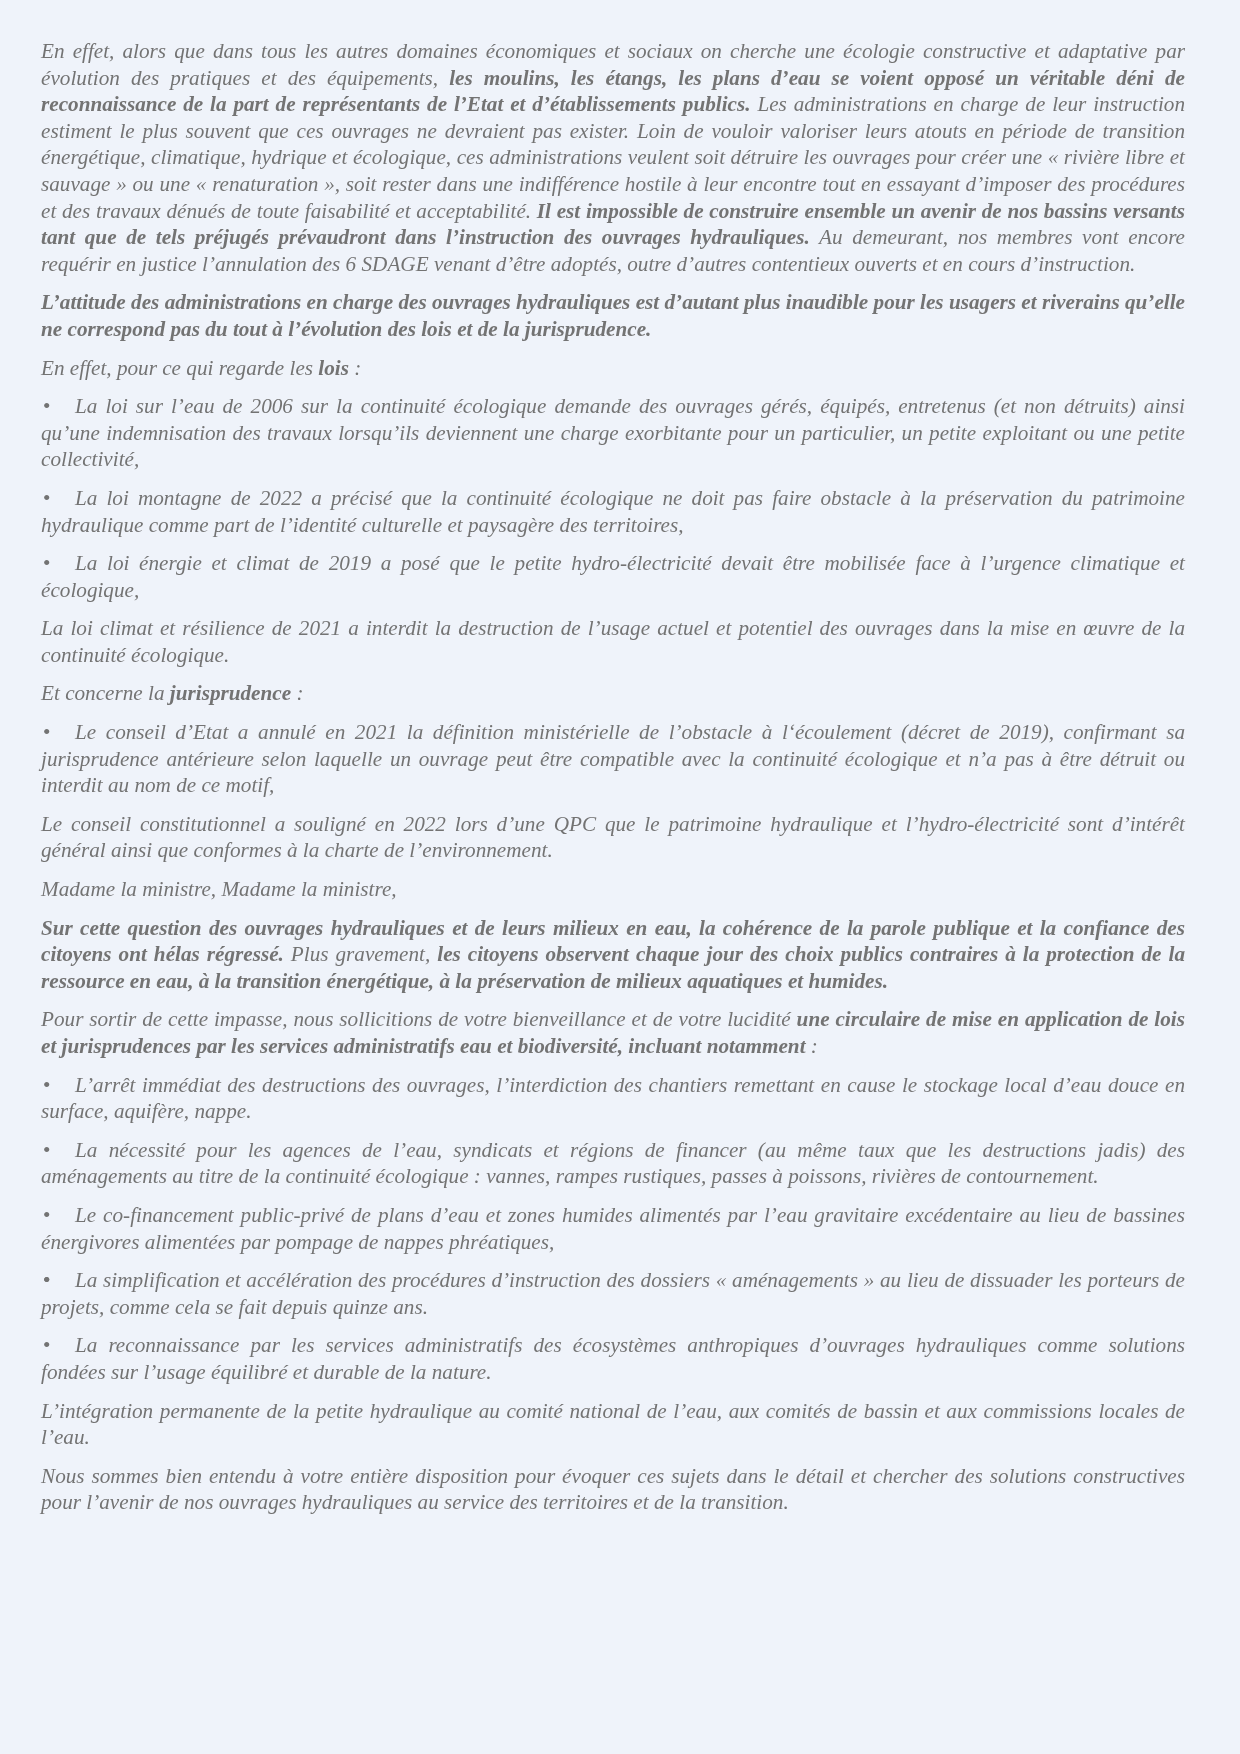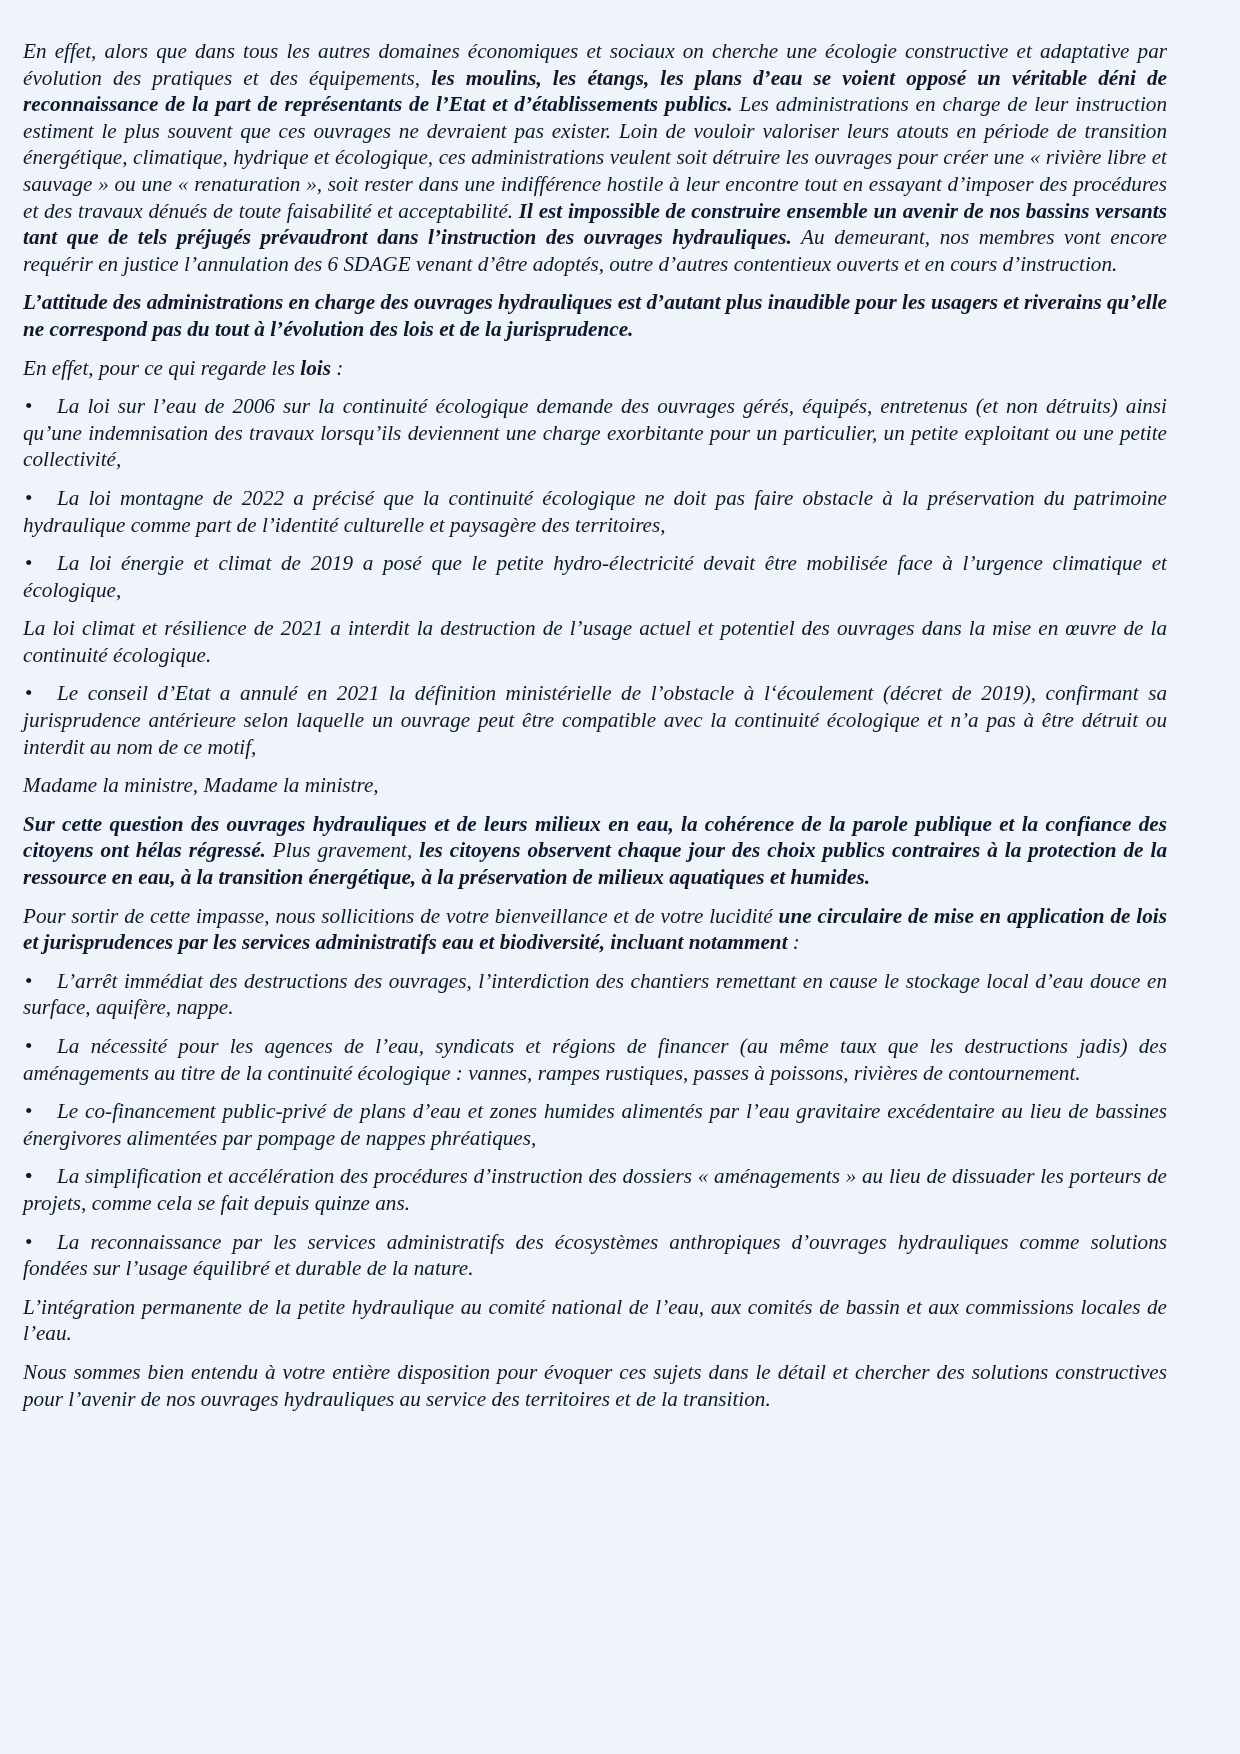--- a/index.html
+++ b/index.html
@@ -2,26 +2,26 @@
 <html><head>
 <meta charset="utf-8">
 <style>
   html, body { margin: 0; padding: 0; }
   body {
     width: 1240px; height: 1754px;
     background: #eff3fa;
     overflow: hidden;
   }
   .page {
-    position: absolute; left: 23px; top: 38px; width: 1144px;
+    position: absolute; left: 41px; top: 38px; width: 1144px;
     font-family: "Liberation Serif", "DejaVu Serif", serif;
     font-style: italic;
     font-size: 21.2px;
     line-height: 26.6px;
-    color: #0f172a;
+    color: #737373;
     text-align: justify;
   }
   .page p { margin: 0 0 12px 0; }
   .b { font-weight: bold; }
   .bullet { position: relative; text-indent: 34px; }
   .bullet .dot {
     position: absolute; left: 2px; top: 0;
     text-indent: 0; font-style: normal;
   }
 </style>
@@ -29,21 +29,23 @@
 <body>
 
 <div class="page" id="page">
     <p><span>En effet, alors que dans tous les autres domaines économiques et sociaux on cherche une écologie constructive et adaptative par évolution des pratiques et des équipements, </span><span class="b">les moulins, les étangs, les plans d’eau se voient opposé un véritable déni de reconnaissance de la part de représentants de l’Etat et d’établissements publics.</span><span> Les administrations en charge de leur instruction estiment le plus souvent que ces ouvrages ne devraient pas exister. Loin de vouloir valoriser leurs atouts en période de transition énergétique, climatique, hydrique et écologique, ces administrations veulent soit détruire les ouvrages pour créer une « rivière libre et sauvage » ou une « renaturation », soit rester dans une indifférence hostile à leur encontre tout en essayant d’imposer des procédures et des travaux dénués de toute faisabilité et acceptabilité. </span><span class="b">Il est impossible de construire ensemble un avenir de nos bassins versants tant que de tels préjugés prévaudront dans l’instruction des ouvrages hydrauliques.</span><span> Au demeurant, nos membres vont encore requérir en justice l’annulation des 6 SDAGE venant d’être adoptés, outre d’autres contentieux ouverts et en cours d’instruction.</span></p>
     <p><span class="b">L’attitude des administrations en charge des ouvrages hydrauliques est d’autant plus inaudible pour les usagers et riverains qu’elle ne correspond pas du tout à l’évolution des lois et de la jurisprudence.</span></p>
     <p><span>En effet, pour ce qui regarde les </span><span class="b">lois</span><span> :</span></p>
     <p class="bullet"><span class="dot">•</span><span>La loi sur l’eau de 2006 sur la continuité écologique demande des ouvrages gérés, équipés, entretenus (et non détruits) ainsi qu’une indemnisation des travaux lorsqu’ils deviennent une charge exorbitante pour un particulier, un petite exploitant ou une petite collectivité,</span></p>
     <p class="bullet"><span class="dot">•</span><span>La loi montagne de 2022 a précisé que la continuité écologique ne doit pas faire obstacle à la préservation du patrimoine hydraulique comme part de l’identité culturelle et paysagère des territoires,</span></p>
     <p class="bullet"><span class="dot">•</span><span>La loi énergie et climat de 2019 a posé que le petite hydro-électricité devait être mobilisée face à l’urgence climatique et écologique,</span></p>
     <p><span>La loi climat et résilience de 2021 a interdit la destruction de l’usage actuel et potentiel des ouvrages dans la mise en œuvre de la continuité écologique.</span></p>
+    <p><span>Et concerne la </span><span class="b">jurisprudence</span><span> :</span></p>
     <p class="bullet"><span class="dot">•</span><span>Le conseil d’Etat a annulé en 2021 la définition ministérielle de l’obstacle à l‘écoulement (décret de 2019), confirmant sa jurisprudence antérieure selon laquelle un ouvrage peut être compatible avec la continuité écologique et n’a pas à être détruit ou interdit au nom de ce motif,</span></p>
+    <p><span>Le conseil constitutionnel a souligné en 2022 lors d’une QPC que le patrimoine hydraulique et l’hydro-électricité sont d’intérêt général ainsi que conformes à la charte de l’environnement.</span></p>
     <p><span>Madame la ministre, Madame la ministre,</span></p>
     <p><span class="b">Sur cette question des ouvrages hydrauliques et de leurs milieux en eau, la cohérence de la parole publique et la confiance des citoyens ont hélas régressé.</span><span> Plus gravement, </span><span class="b">les citoyens observent chaque jour des choix publics contraires à la protection de la ressource en eau, à la transition énergétique, à la préservation de milieux aquatiques et humides.</span></p>
     <p><span>Pour sortir de cette impasse, nous sollicitions de votre bienveillance et de votre lucidité </span><span class="b">une circulaire de mise en application de lois et jurisprudences par les services administratifs eau et biodiversité, incluant notamment</span><span> :</span></p>
     <p class="bullet"><span class="dot">•</span><span>L’arrêt immédiat des destructions des ouvrages, l’interdiction des chantiers remettant en cause le stockage local d’eau douce en surface, aquifère, nappe.</span></p>
     <p class="bullet"><span class="dot">•</span><span>La nécessité pour les agences de l’eau, syndicats et régions de financer (au même taux que les destructions jadis) des aménagements au titre de la continuité écologique : vannes, rampes rustiques, passes à poissons, rivières de contournement.</span></p>
     <p class="bullet"><span class="dot">•</span><span>Le co-financement public-privé de plans d’eau et zones humides alimentés par l’eau gravitaire excédentaire au lieu de bassines énergivores alimentées par pompage de nappes phréatiques,</span></p>
     <p class="bullet"><span class="dot">•</span></p>
     <p class="bullet"><span class="dot">•</span><span>La simplification et accélération des procédures d’instruction des dossiers « aménagements » au lieu de dissuader les porteurs de projets, comme cela se fait depuis quinze ans.</span></p>
     <p class="bullet"><span class="dot">•</span><span>La reconnaissance par les services administratifs des écosystèmes anthropiques d’ouvrages hydrauliques comme solutions fondées sur l’usage équilibré et durable de la nature.</span></p>
     <p><span>L’intégration permanente de la petite hydraulique au comité national de l’eau, aux comités de bassin et aux commissions locales de l’eau.</span></p>

